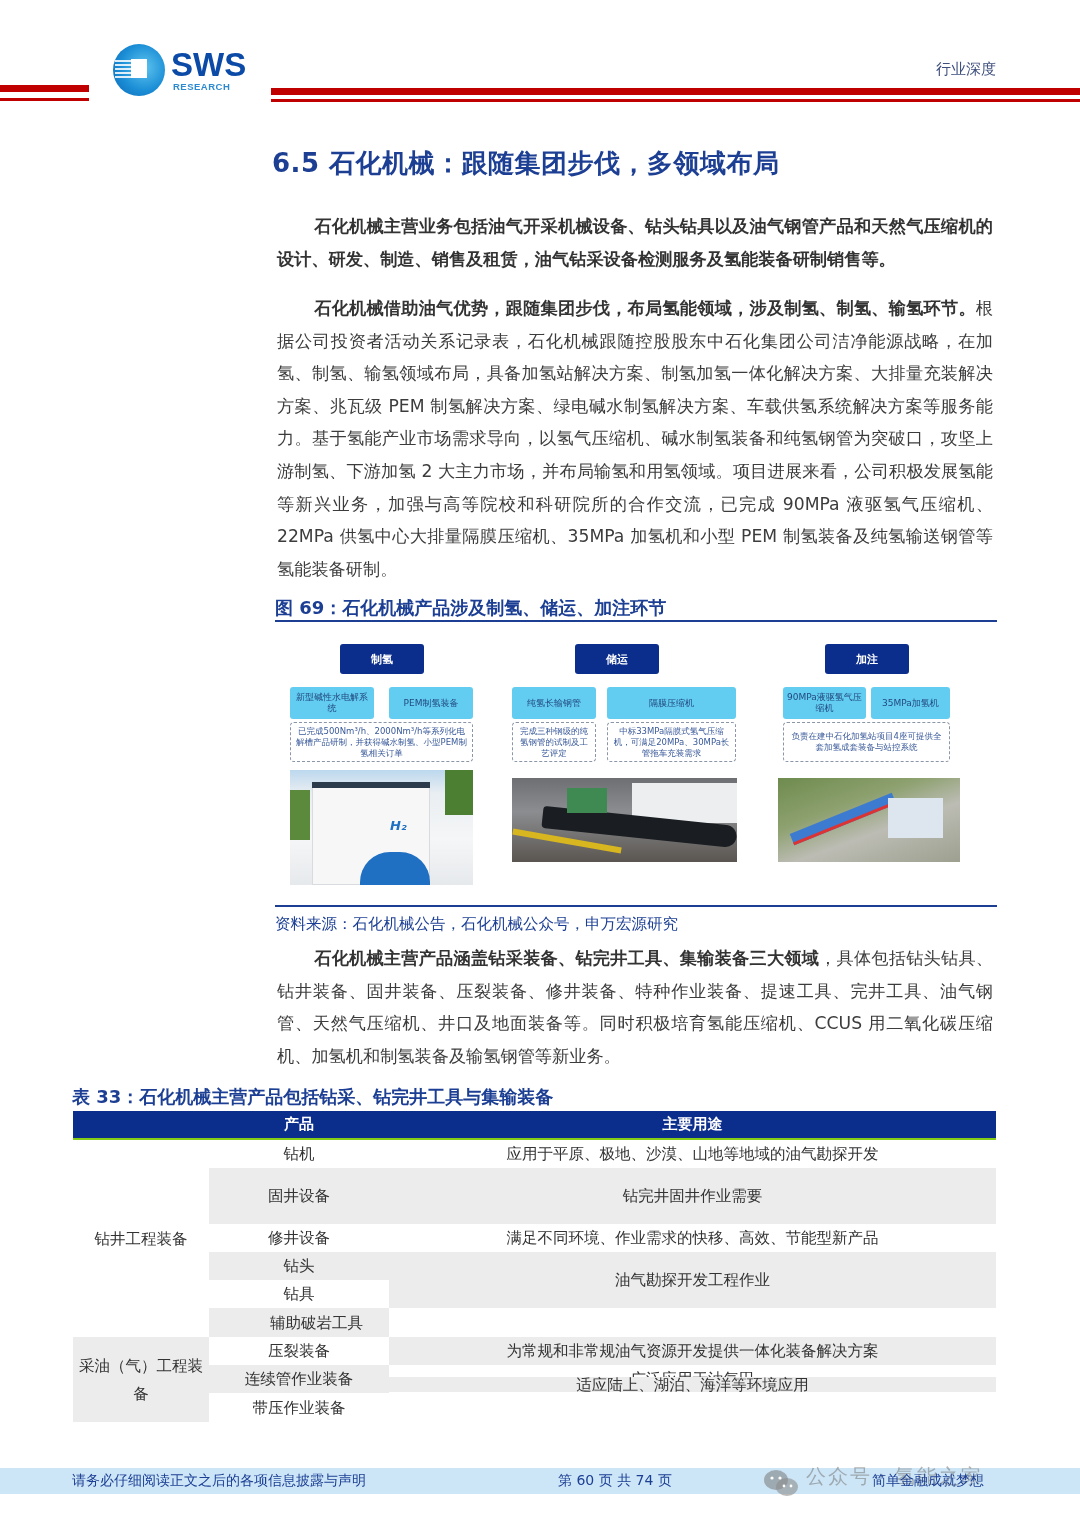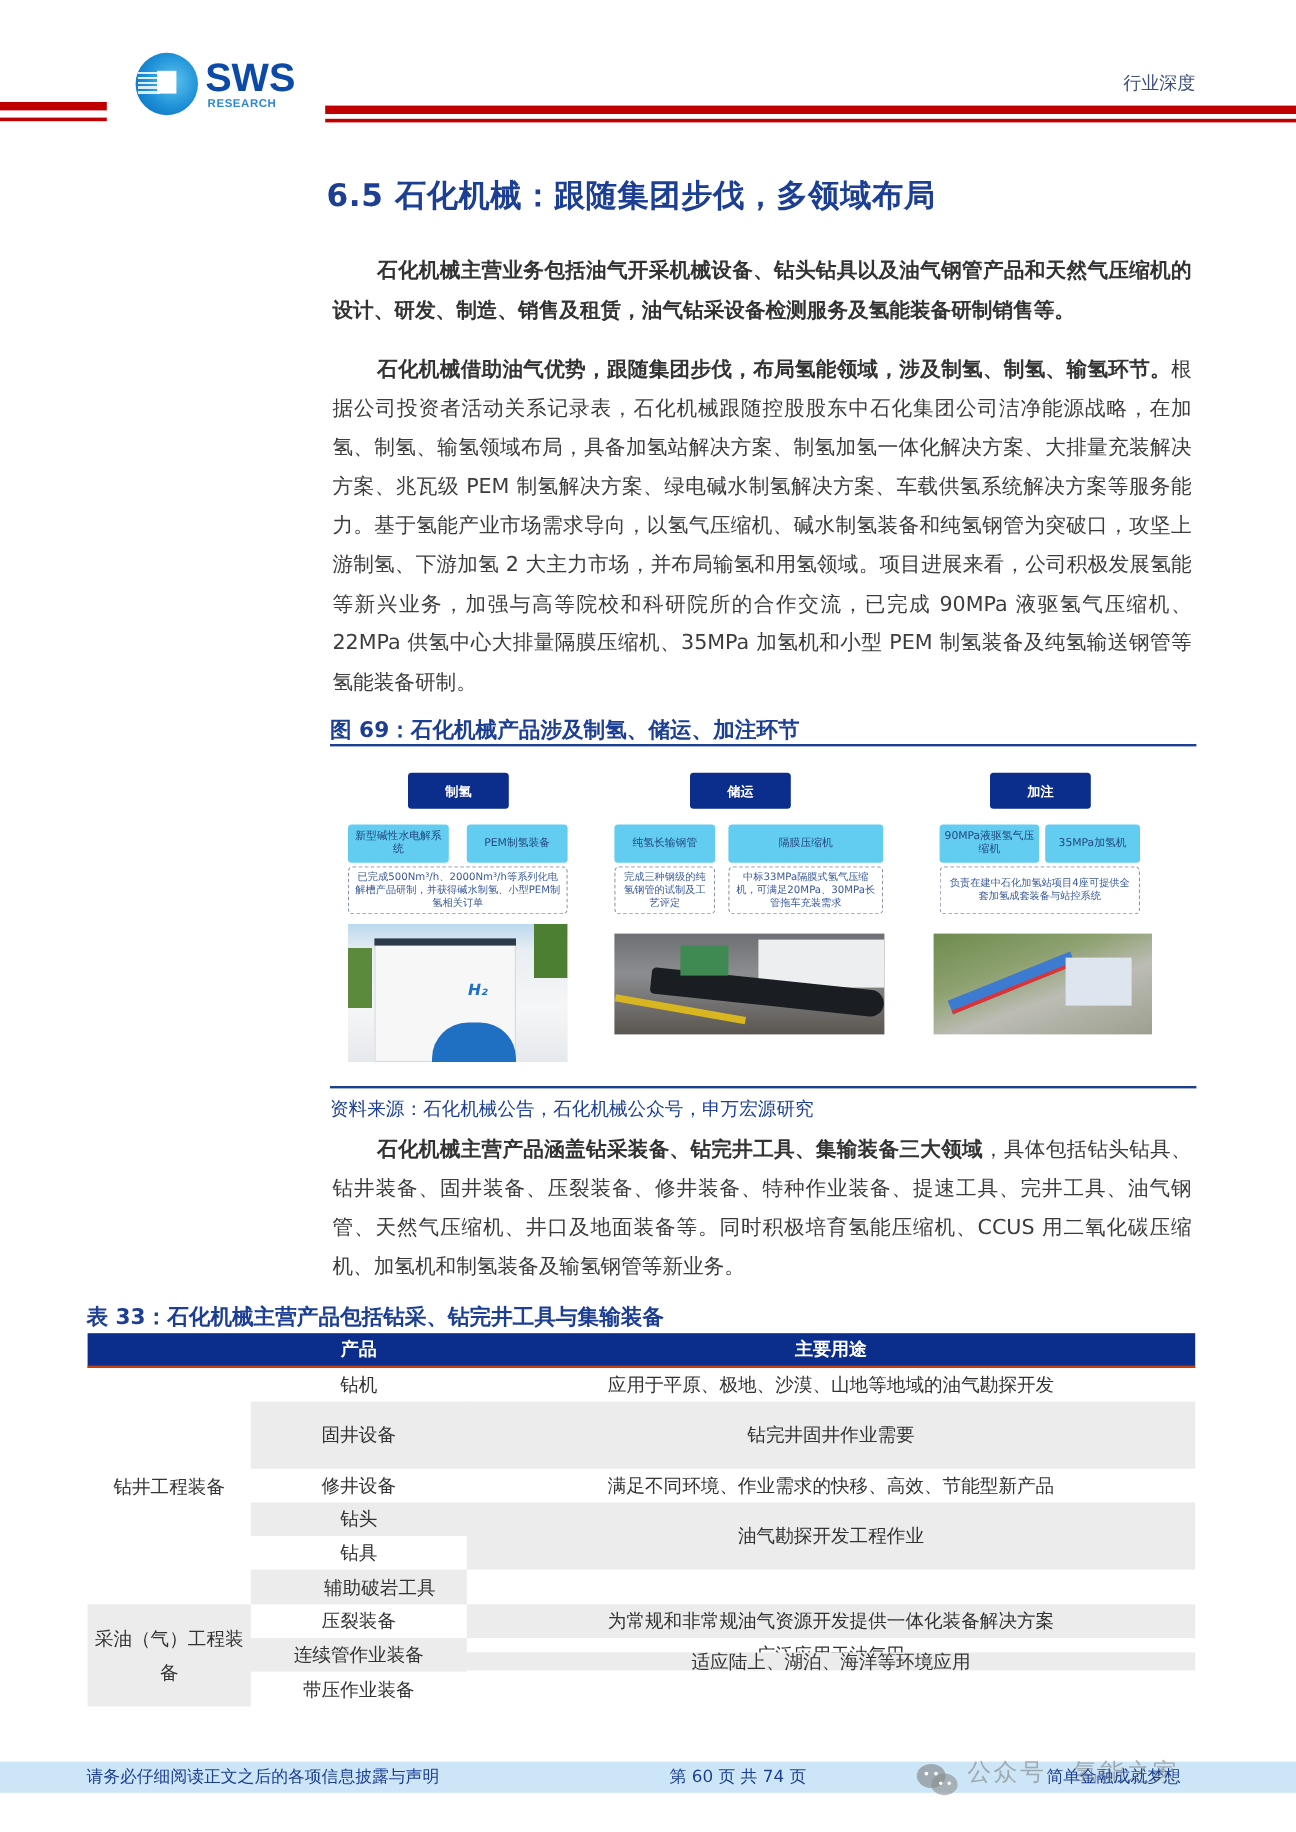--- a/index.html
+++ b/index.html
@@ -42,21 +42,21 @@
     display: flex; align-items: center; justify-content: center; border-radius: 3px; }
   .sub-box { position: absolute; height: 32px; background: #62cdf1; color: #234a80; font-size: 9px;
     display: flex; align-items: center; justify-content: center; text-align: center; line-height: 11px; border-radius: 3px; padding: 0 3px; }
   .note-box { position: absolute; border: 1.5px dashed #8a95a8; border-radius: 4px; color: #3a5a9a; font-size: 8.5px;
     display: flex; align-items: center; justify-content: center; text-align: center; line-height: 11px; padding: 1px 4px; background: #fff; }
   .photo { position: absolute; overflow: hidden; }
 
   
   .tbl-title { position: absolute; left: 72px; top: 1085px; font-size: 18px; font-weight: bold; color: #1c3f94; }
   .tbl { position: absolute; left: 73px; top: 1111px; width: 923px; }
-  .tbl-head { position: absolute; left: 0; top: 0; width: 923px; height: 29px; background: #0b2d8c; border-bottom: 2px solid #c2410c; }
+  .tbl-head { position: absolute; left: 0; top: 0; width: 923px; height: 29px; background: #0b2d8c; border-bottom: 2px solid #84cc16; }
   .th { position: absolute; top: 0; height: 27px; display: flex; align-items: center; justify-content: center; color: #fff; font-size: 15px; font-weight: bold; }
   .cell { position: absolute; display: flex; align-items: center; justify-content: center; text-align: center; font-size: 15.5px; color: #333; line-height: 28px; }
   .gray { background: #ececec; }
 
   
   .footer { position: absolute; left: 0; top: 1468px; width: 1080px; height: 26px; background: #cde6f7; }
   .footer-left { position: absolute; left: 72px; top: 1472px; font-size: 14px; color: #1c3f94; }
   .footer-page { position: absolute; left: 558px; top: 1472px; font-size: 14px; color: #1c3f94; }
   .footer-mark { position: absolute; left: 872px; top: 1472px; font-size: 14px; color: #1c3f94; }
   .wm { position: absolute; left: 762px; top: 1463px; font-size: 20px; color: rgba(120,120,120,.55); letter-spacing: 2px; font-family: Liberation Serif, serif; }

